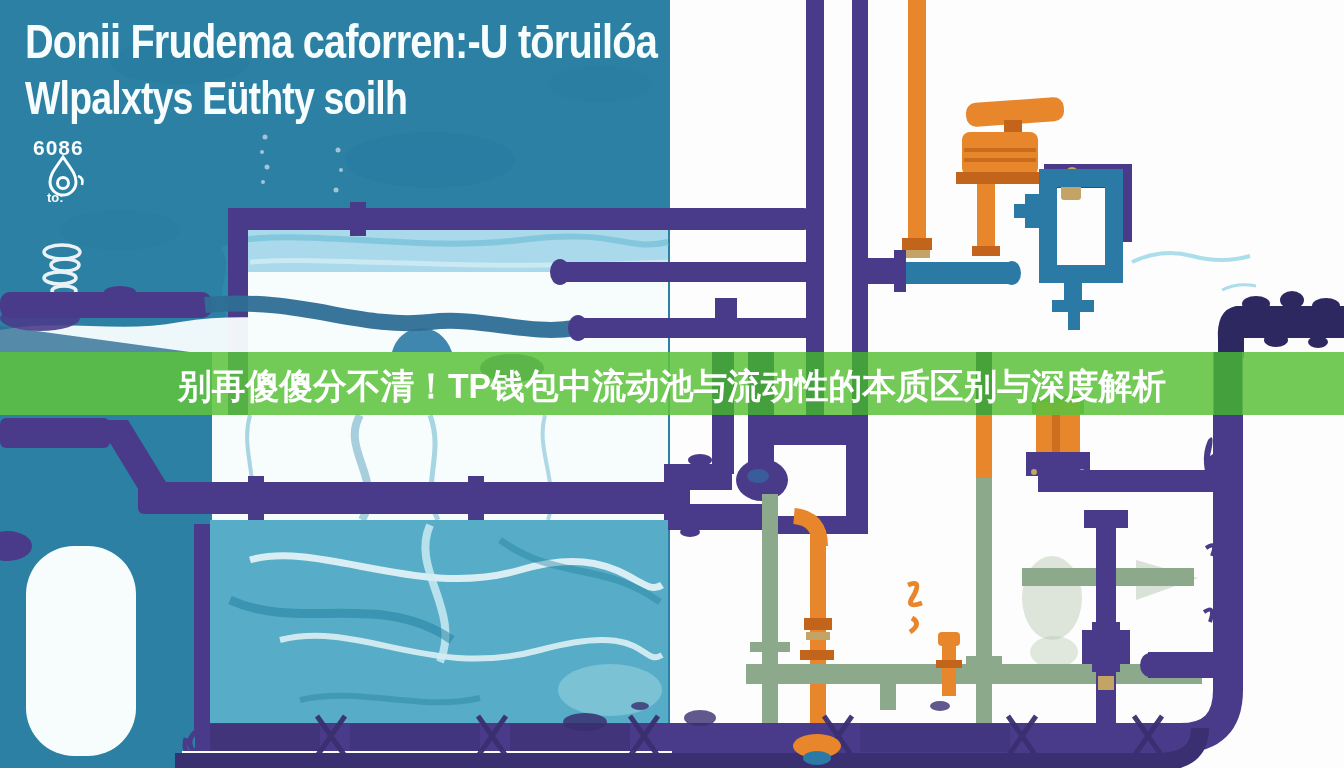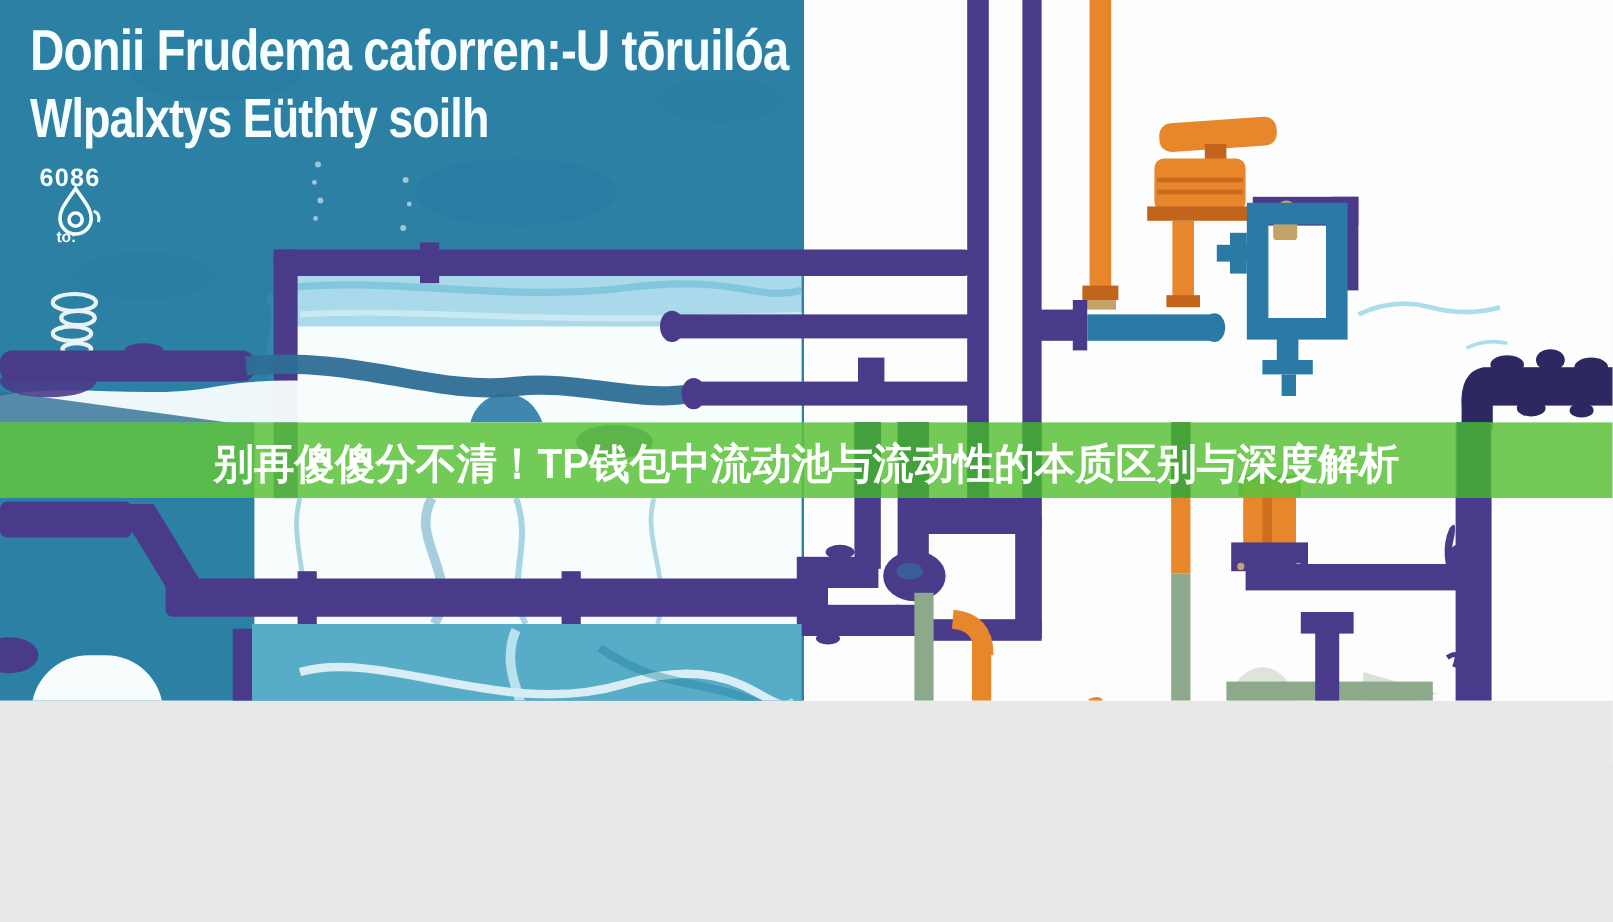--- a/index.html
+++ b/index.html
@@ -1,17 +1,17 @@
 <!DOCTYPE html>
 <html style="--page_white: #fdfdfd; --teal_bg: #2b80a4; --teal_deep: #1f6d92; --purple: #4a3b8a; --purple_dark: #3a2f70; --navy_dark: #2e2860; --water_light: #a9d9ea; --water_mid: #57adc7; --water_deep: #2f89ab; --foam_white: #f7fcfd; --sage: #8ca98c; --sage_faint: #b5c8b0; --steel_blue: #2b7aa6; --steel_dark: #2e6e95; --sky_line: #9fd8e8; --orange: #e8862c; --orange_dark: #c2641c; --brass: #c3a366; --banner_green: #5ec23e; --banner_green_dark: #3f9d3b; --banner_text: #ffffff; --cap_green: #49a32f;"><head>
 <meta charset="utf-8">
 <style>
   html,body{margin:0;padding:0;background:#e8e8e8;}
   #stage{
-    position:relative;width:1344px;height:584px;overflow:hidden;
+    position:relative;width:1344px;height:768px;overflow:hidden;
     font-family:"Liberation Sans","DejaVu Sans",sans-serif;
     background:var(--page_white,#fdfdfd);
   }
   svg{display:block}
   .headline{font-weight:700;fill:var(--foam_white);letter-spacing:-1px;}
   .logo-num{font-weight:700;fill:var(--foam_white);letter-spacing:1px;}
   .logo-cap{font-weight:700;fill:var(--foam_white);}
   .banner-title{font-weight:700;fill:var(--banner_text);}
 </style>
 </head>

